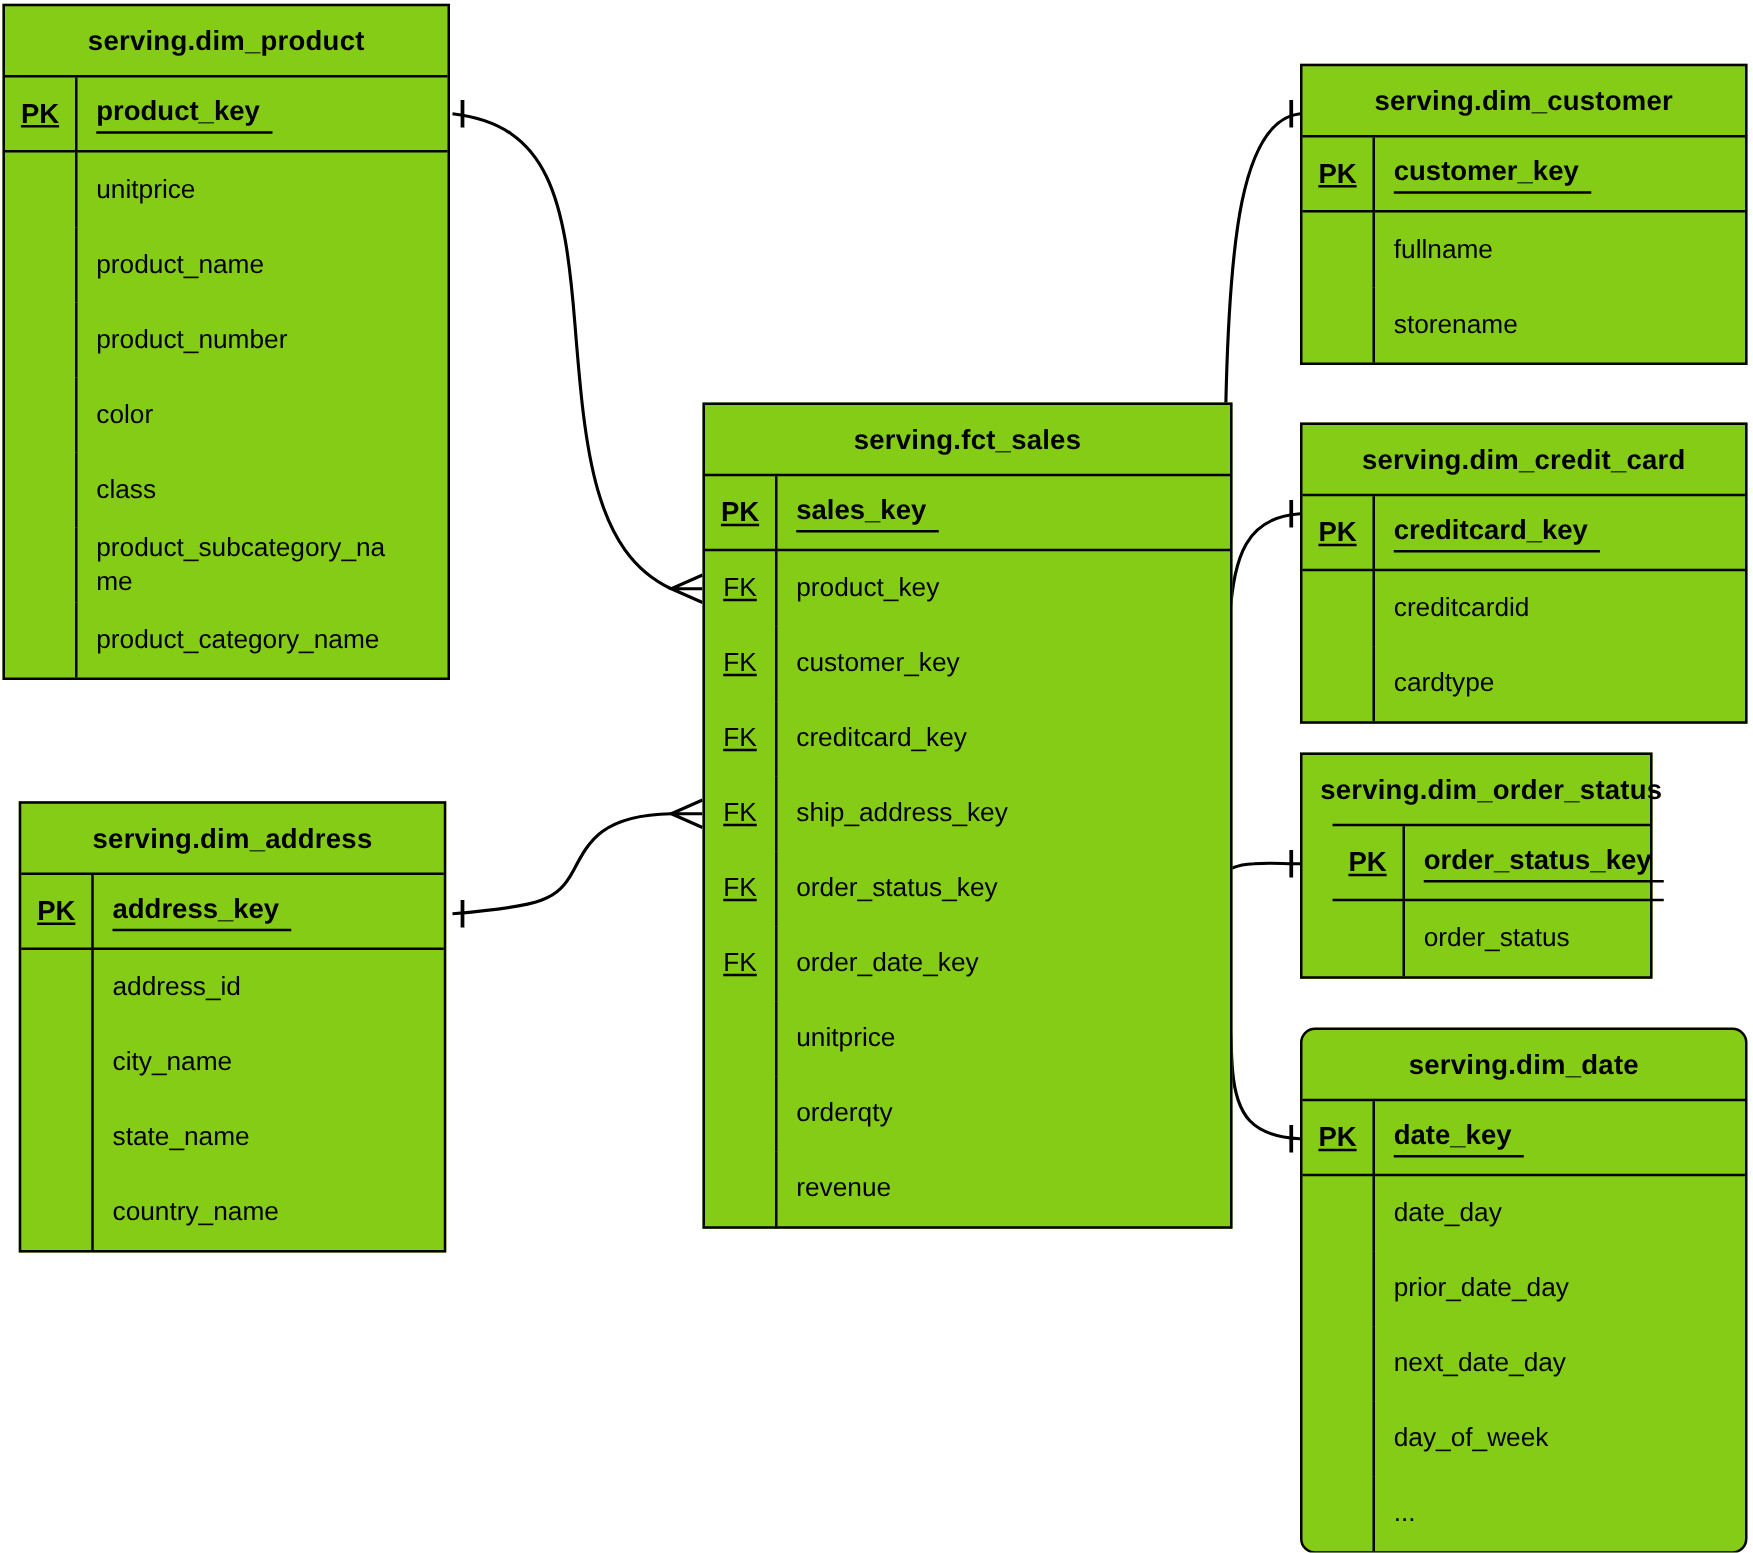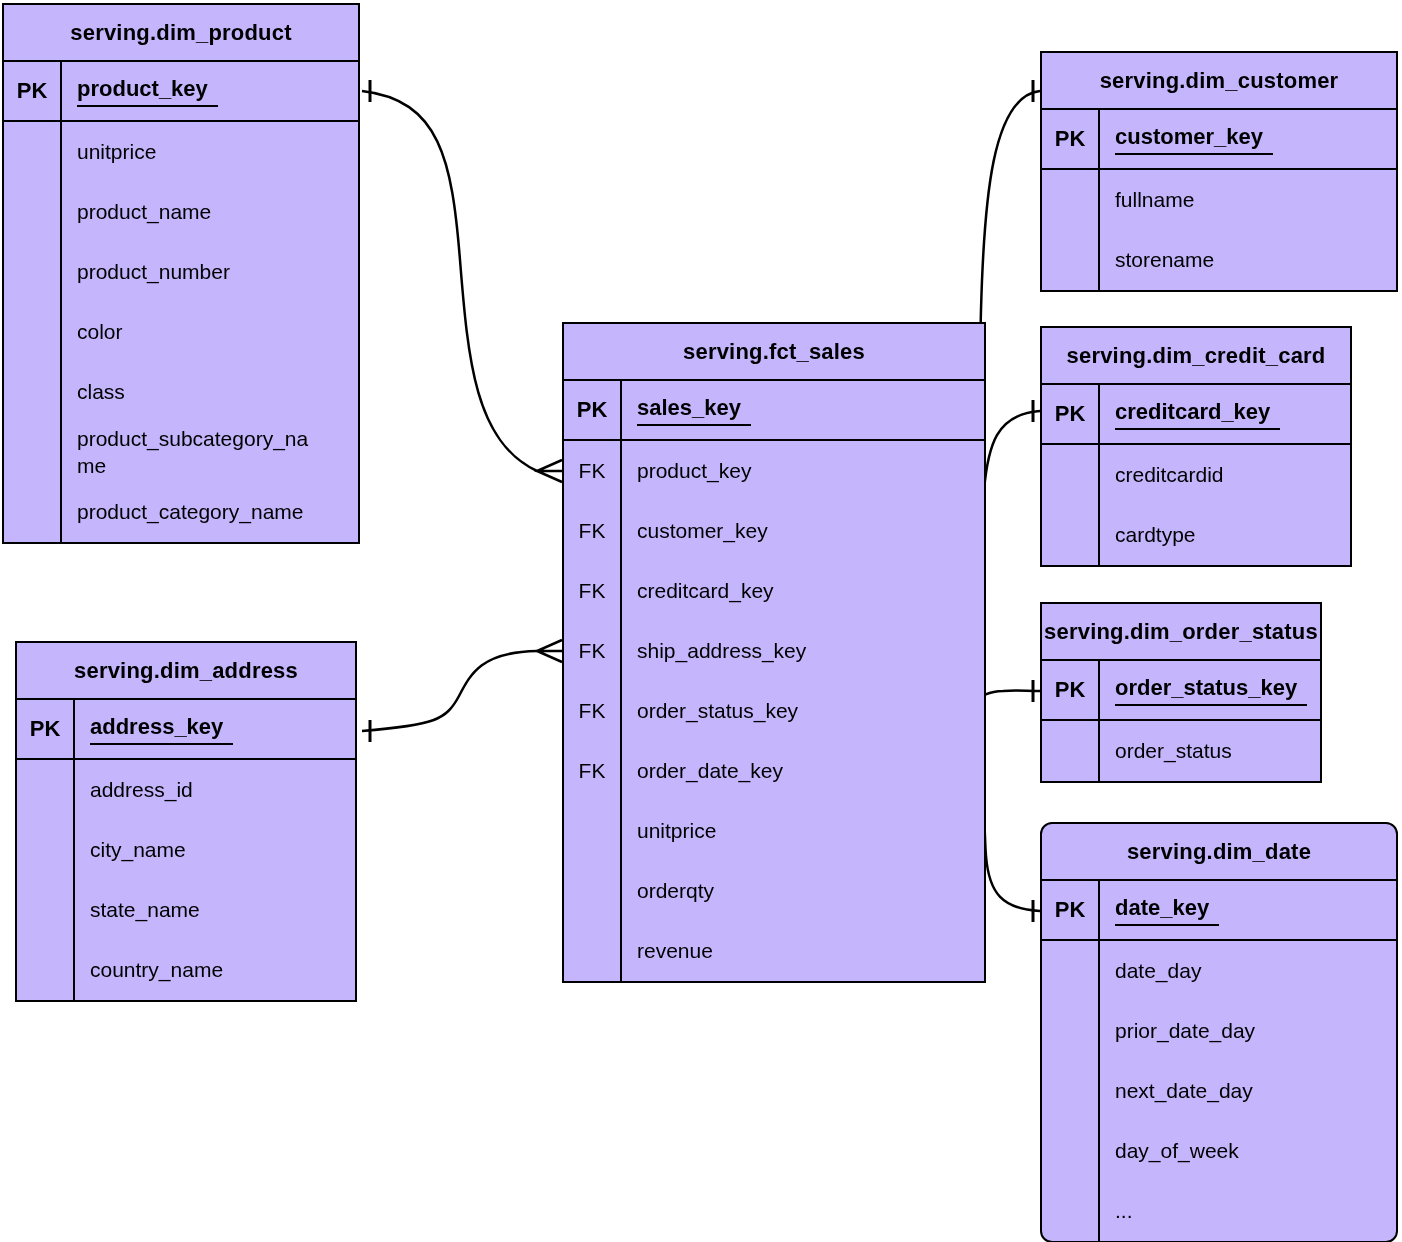--- a/index.html
+++ b/index.html
@@ -6,21 +6,21 @@
   body {
     width: 1402px; height: 1242px;
     position: relative;
     background: #ffffff;
     font-family: "Liberation Sans", sans-serif;
     color: #000;
     overflow: hidden;
   }
   .tbl {
     position: absolute;
-    background: #c4b5fd;
+    background: #84cc16;
     border: 2px solid #000;
     box-sizing: border-box;
   }
   .ttl {
     height: 55px;
     border-bottom: 2px solid #000;
     display: flex; align-items: center; justify-content: center;
     font-weight: bold;
     font-size: 22px;
     letter-spacing: 0.2px;
@@ -28,20 +28,21 @@
   .grid {
     display: grid;
     grid-template-columns: 58px 1fr;
     grid-auto-rows: 60px;
   }
   .kc {
     border-right: 2px solid #000;
     display: flex; align-items: center; justify-content: center;
     font-size: 21px;
     box-sizing: border-box;
+    text-decoration: underline;
   }
   .fc {
     display: flex; align-items: center;
     padding-left: 15px;
     font-size: 21px;
     box-sizing: border-box;
   }
   .pkrow { border-bottom: 2px solid #000; }
   .kc.pkrow { font-weight: bold; font-size: 22px; }
   .pkname {
@@ -191,35 +192,35 @@
     <div class="fc pkrow">
         <span class="pkname">customer_key</span>
       </div>
     <div class="kc"></div>
     <div class="fc">fullname</div>
     <div class="kc"></div>
     <div class="fc">storename</div>
   </div>
 </div>
 
-<div class="tbl" style="left:1040px; top:326px; width:312px;text-align:right;">
+<div class="tbl" style="left:1040px; top:338px; width:358px;text-align:right;">
   <div class="ttl">serving.dim_credit_card</div>
   <div class="grid">
     <div class="kc pkrow">PK</div>
     <div class="fc pkrow">
         <span class="pkname">creditcard_key</span>
       </div>
     <div class="kc"></div>
     <div class="fc">creditcardid</div>
     <div class="kc"></div>
     <div class="fc">cardtype</div>
   </div>
 </div>
 
-<div class="tbl" style="left:1040px; top:602px; width:282px;">
+<div class="tbl" style="left:1040px; top:602px; width:282px;padding-left:24px;">
   <div class="ttl">serving.dim_order_status</div>
   <div class="grid">
     <div class="kc pkrow">PK</div>
     <div class="fc pkrow">
         <span class="pkname">order_status_key</span>
       </div>
     <div class="kc"></div>
     <div class="fc">order_status</div>
   </div>
 </div>

